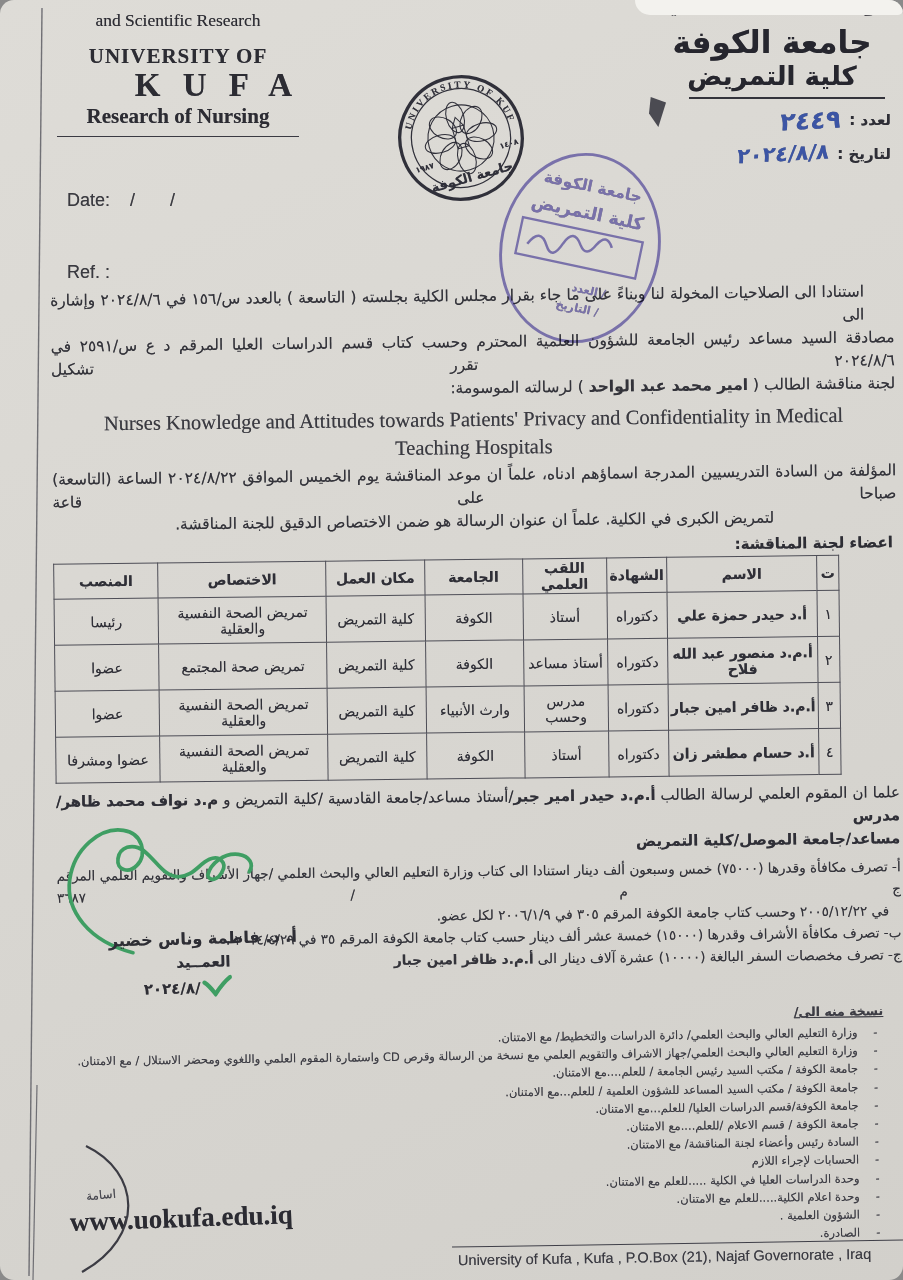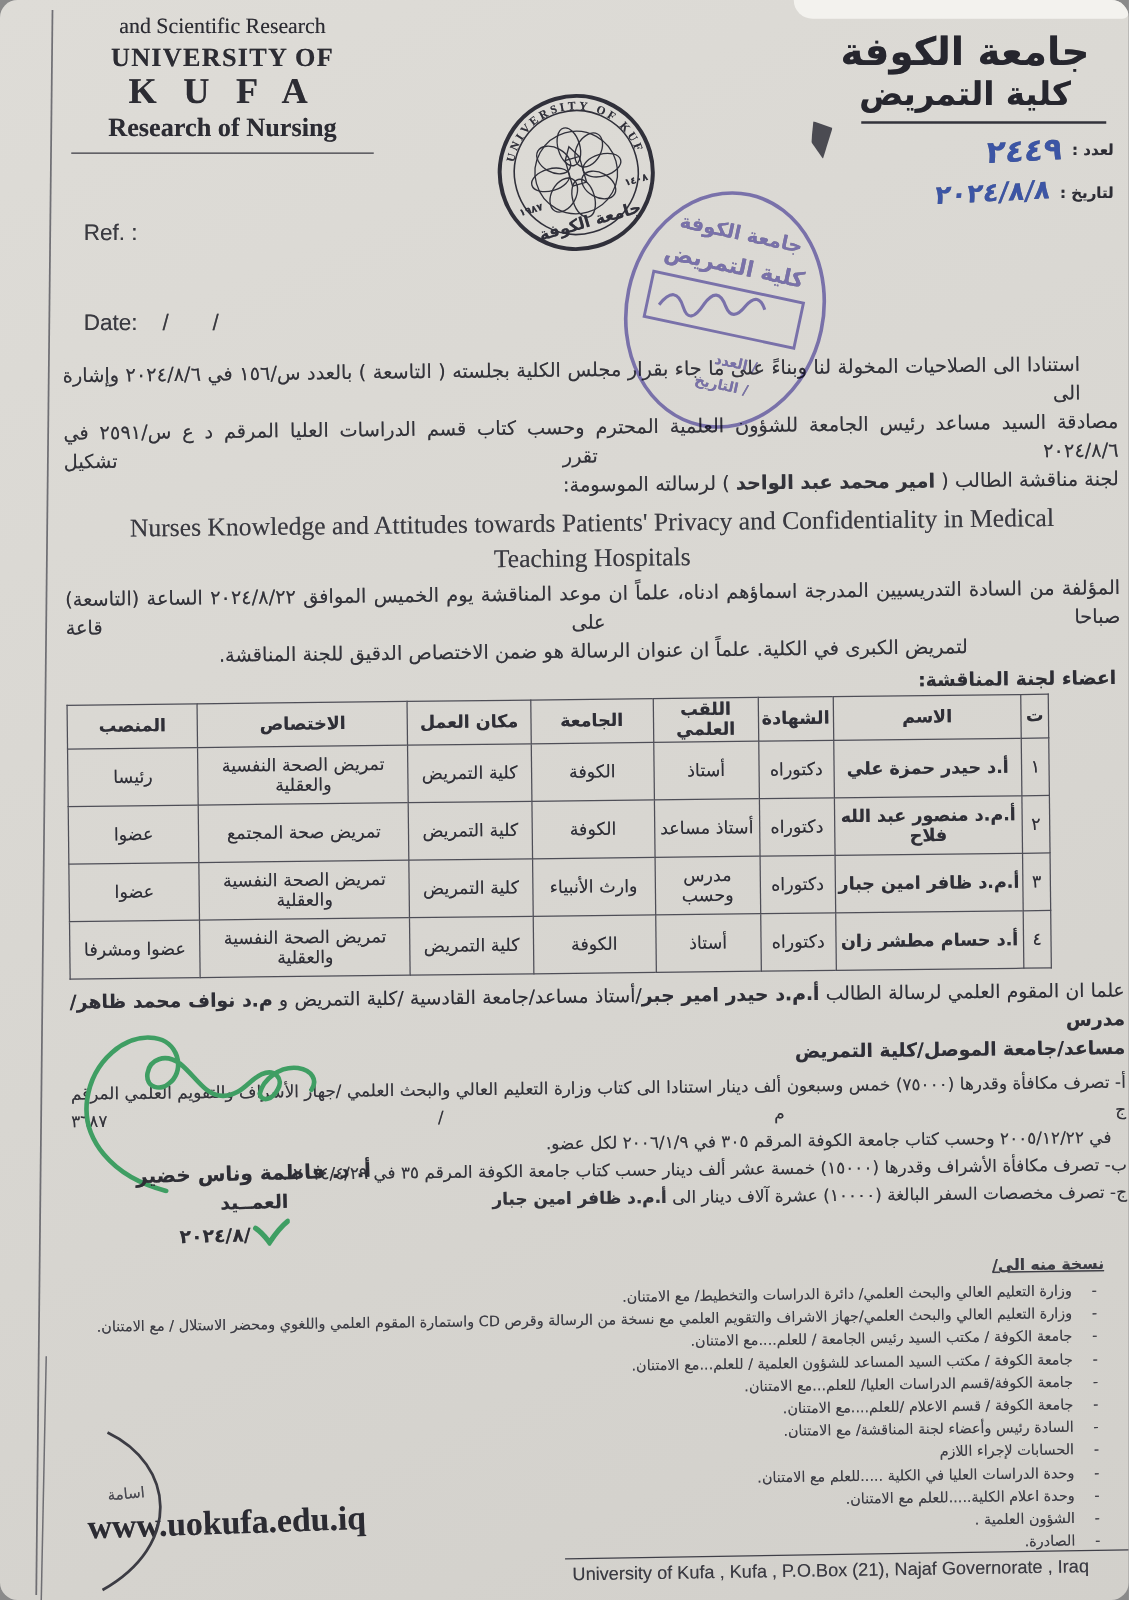--- a/index.html
+++ b/index.html
@@ -17,37 +17,37 @@
   .speck{position:absolute;left:649px;top:97px;width:17px;height:30px;background:#3b3b44;
          clip-path:polygon(10% 0,100% 18%,55% 100%,0 55%);opacity:.9;z-index:6;}
 
   
   svg.decor{position:absolute;left:0;top:0;z-index:5;pointer-events:none;}
 
   
   .hl{position:absolute;left:57px;top:10px;width:242px;text-align:center;z-index:2;
       font-family:"Liberation Serif",serif;color:#2c2c33;}
   .hl .l1{font-size:17.5px;}
-  .hl .l2{font-size:21px;font-weight:700;letter-spacing:1px;margin-top:3px;}
-  .hl .l3{font-size:29px;font-weight:700;letter-spacing:7px;line-height:1.0;}
+  .hl .l2{font-size:21px;font-weight:700;letter-spacing:1px;margin-top:13px;}
+  .hl .l3{font-size:33px;font-weight:700;letter-spacing:7px;line-height:1.0;text-align:right;}
   .hl .l4{font-size:21px;font-weight:700;margin-top:2px;}
   .hl .rule{border-top:1.6px solid #3a3a42;margin-top:7px;}
   .hl .refdate{font-family:"Liberation Sans",sans-serif;text-align:left;font-size:18px;
                color:#3a3a40;margin:11px 0 0 10px;white-space:pre;}
   .hl .refdate div{margin-bottom:9px;}
 
   
   .hr{position:absolute;right:6px;top:-12px;width:250px;text-align:center;z-index:2;color:#26262e;}
   .hr .m{font-size:22px;font-weight:700;line-height:1.35;}
   .hr .uni{font-size:31px;font-weight:700;margin-top:6px;}
   .hr .fac{font-size:26px;font-weight:700;margin-top:1px;}
   .hr .rule{border-top:2px solid #33333b;width:196px;margin:6px 12px 0 auto;}
   .hr .fld{direction:rtl;display:flex;align-items:center;justify-content:flex-start;
            gap:8px;margin:7px 6px 0 0;}
-  .hr .fld .lab{font-size:12px;font-weight:700;color:#2e2e36;}
+  .hr .fld .lab{font-size:15px;font-weight:700;color:#2e2e36;}
   .hand{color:#3c55a5;font-size:25px;font-weight:700;
         transform:rotate(-3deg) skewX(-8deg);display:inline-block;letter-spacing:2px;}
 
   
   .seal{position:absolute;left:393px;top:70px;z-index:3;transform:rotate(-16deg);}
   .stamp{position:absolute;left:492px;top:146px;z-index:4;transform:rotate(12deg);
          mix-blend-mode:multiply;opacity:.88;}
 
   .order{position:absolute;left:381px;top:218px;width:150px;text-align:center;z-index:2;}
   .order .t1{font-size:17px;font-weight:700;}
@@ -116,22 +116,22 @@
     <path d="M86,1146 C140,1172 146,1236 82,1272" fill="none" stroke="#3c3c44" stroke-width="2.2"></path>
   </svg>
 
   <div class="hl">
     <div class="l1">and Scientific Research</div>
     <div class="l2">UNIVERSITY OF</div>
     <div class="l3">K U F A</div>
     <div class="l4">Research of Nursing</div>
     <div class="rule"></div>
     <div class="refdate">
+      <div>Date:    /       /</div>
       <div>Ref. :</div>
-      <div>Date:    /       /</div>
     </div>
   </div>
 
   <div class="hr">
     <div class="m ar">وزارة التعليم العالي</div>
     <div class="uni ar">جامعة الكوفة</div>
     <div class="fac ar">كلية التمريض</div>
     <div class="rule"></div>
     <div class="fld">
       <span class="lab">لعدد :</span>

